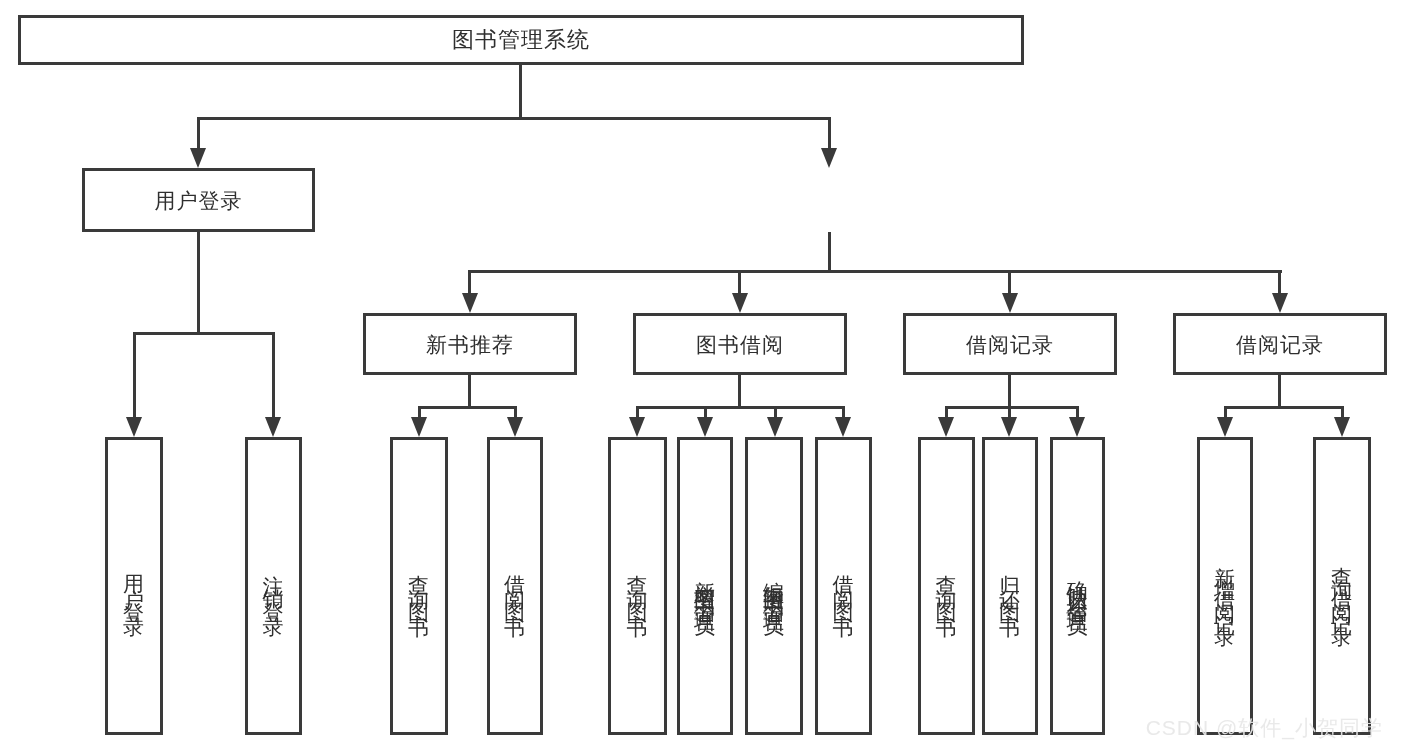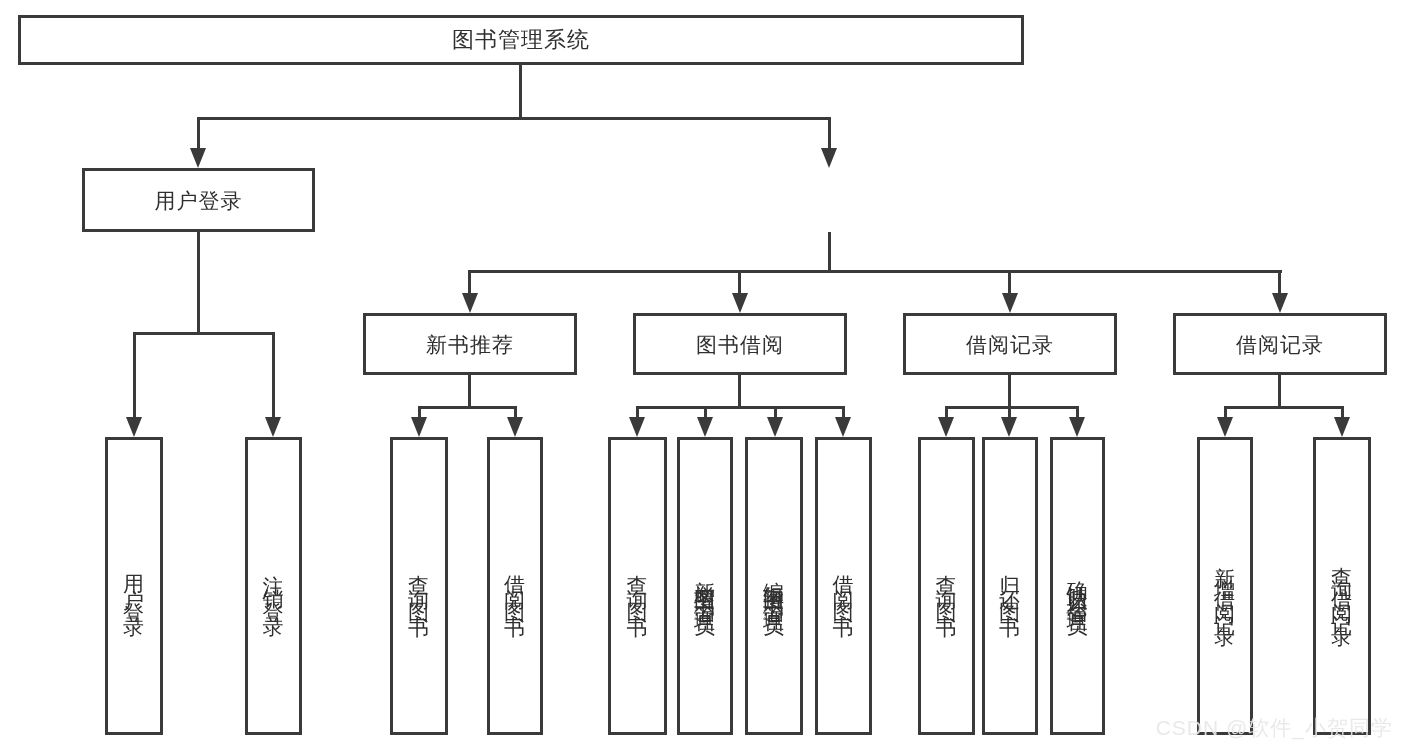--- a/index.html
+++ b/index.html
@@ -38,21 +38,21 @@
   .hline{position:absolute;height:3px;background:#3a3a3a;z-index:1;}
   .arrowhead{
     position:absolute;width:0;height:0;
     border-left:8px solid transparent;
     border-right:8px solid transparent;
     border-top:20px solid #3a3a3a;
     z-index:1;
   }
   .watermark{
     position:absolute;
-    right:12px;bottom:5px;
+    right:22px;bottom:5px;
     font-size:21px;
     color:rgba(231,231,231,0.92);
     letter-spacing:1px;
     z-index:5;
     white-space:nowrap;
   }
 </style>
 </head>
 <body>
 

